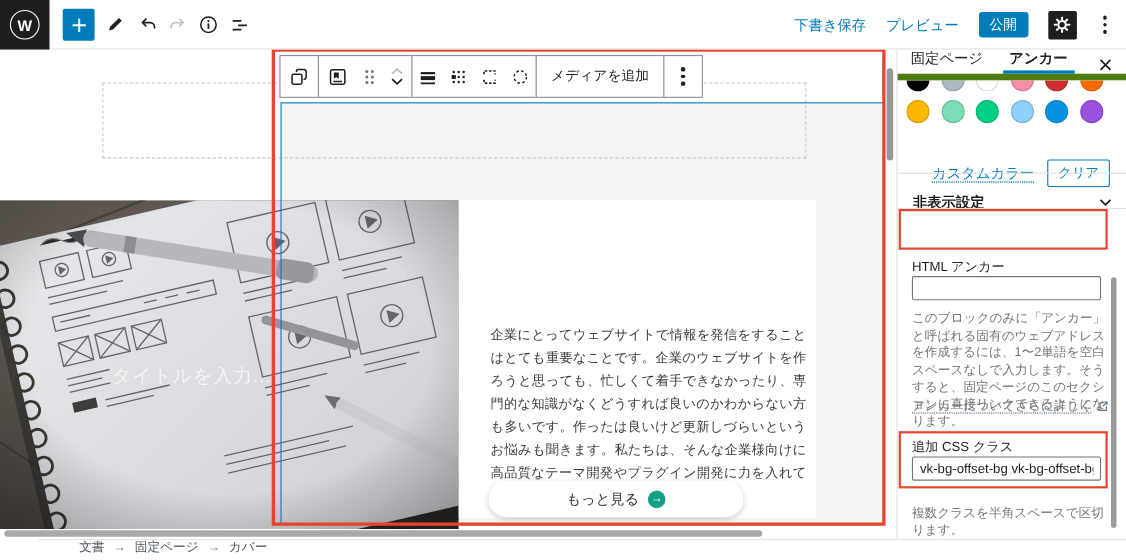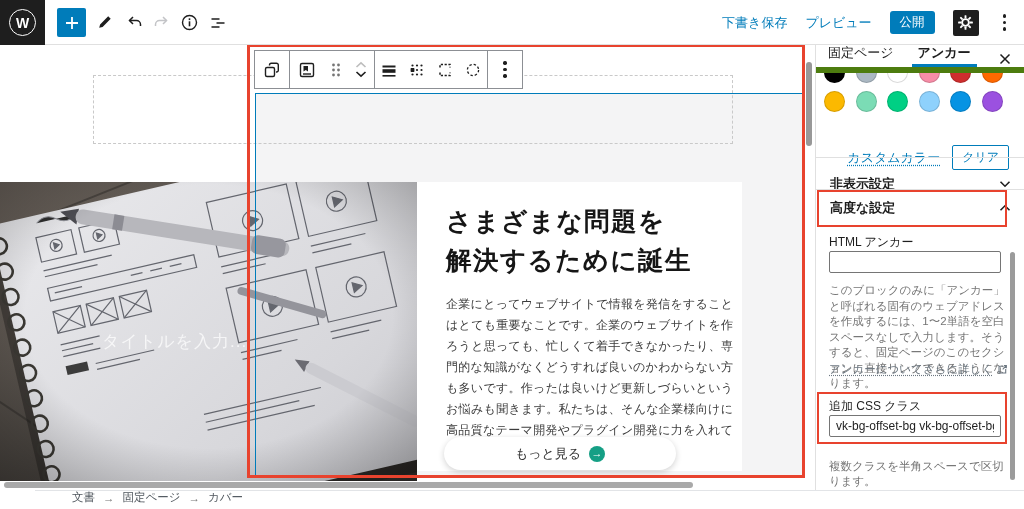--- a/index.html
+++ b/index.html
@@ -254,24 +254,20 @@
         </g>
         <g transform="rotate(16 280 120)">
           <rect x="236" y="116" width="92" height="8" rx="4" fill="#94949b"></rect>
         </g>
         <rect width="417" height="299" fill="url(#vig)"></rect>
       </svg>
     </div>
     <div class="abs" id="cover-title">タイトルを入力...</div>
 
     <div class="abs" id="card">
-      <div class="abs" id="heading">
-        <div>さまざまな問題を</div>
-        <div>解決するために誕生</div>
-      </div>
       <p class="abs" id="bodytext">企業にとってウェブサイトで情報を発信をすることはとても重要なことです。企業のウェブサイトを作ろうと思っても、忙しくて着手できなかったり、専門的な知識がなくどうすれば良いのかわからない方も多いです。作ったは良いけど更新しづらいというお悩みも聞きます。私たちは、そんな企業様向けに高品質なテーマ開発やプラグイン開発に力を入れております。</p>
       <div class="abs" id="more-btn">
         <span>もっと見る</span>
         <span id="more-arrow">→</span>
       </div>
     </div>
 
     <div class="abs" id="group-outline"></div>
 
     <div class="abs" id="block-toolbar">
@@ -340,20 +336,23 @@
               <path d="M4 6.5V3.5h10v3M4 11.5v3h10v-3" stroke="#1e1e1e" stroke-width="1.5" fill="none" stroke-dasharray="2.2 1.6"></path>
             </svg>
         </div>
         <div class="tb-btn" style="width:28px">
           <svg width="18" height="18" viewBox="0 0 18 18">
               <circle cx="9" cy="9" r="5.6" stroke="#1e1e1e" stroke-width="1.3" fill="none" stroke-dasharray="2.4 2"></circle>
             </svg>
         </div>
       </div>
       <div class="tb-group">
+        <div class="tb-btn tb-text">メディアを追加</div>
+      </div>
+      <div class="tb-group">
         <div class="tb-btn w">
           <span class="vdots">
               <i></i>
               <i></i>
               <i></i>
             </span>
         </div>
       </div>
     </div>
 
@@ -400,26 +399,20 @@
 
     <div class="abs panel-header" style="top:124px">
       <span>非表示設定</span>
       <svg width="12" height="8" viewBox="0 0 12 8">
           <path d="M1.5 1.8L6 6.2 10.5 1.8" stroke="#1e1e1e" stroke-width="1.6" fill="none"></path>
         </svg>
     </div>
 
     <div class="abs sb-divider" style="top:144px"></div>
 
-    <div class="abs panel-header" style="top:148px">
-      <span>高度な設定</span>
-      <svg width="12" height="8" viewBox="0 0 12 8">
-          <path d="M1.5 6.2L6 1.8 10.5 6.2" stroke="#1e1e1e" stroke-width="1.6" fill="none"></path>
-        </svg>
-    </div>
 
     <div class="abs sb-label" style="left:13px;top:189px">HTML アンカー</div>
     <input class="sb-input" style="top: 206px;" value="">
 
     <p class="abs" id="anchor-help">このブロックのみに「アンカー」と呼ばれる固有のウェブアドレスを作成するには、1〜2単語を空白スペースなしで入力します。そうすると、固定ページのこのセクションに直接リンクできるようになります。</p>
     <div class="abs" id="anchor-link">
       <span>アンカーについてさらに詳しく</span>
       <svg width="11" height="11" viewBox="0 0 12 12">
           <path d="M6.5 2.5H2.2v7.3h7.3V5.5" stroke="#6c7781" stroke-width="1.2" fill="none"></path>
           <path d="M7.5 1.8h2.7v2.7M10 2L6.2 5.8" stroke="#6c7781" stroke-width="1.2" fill="none"></path>

